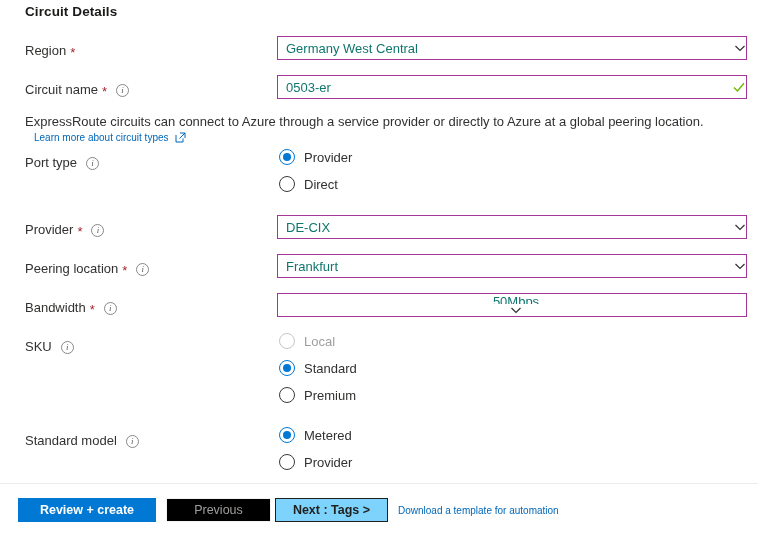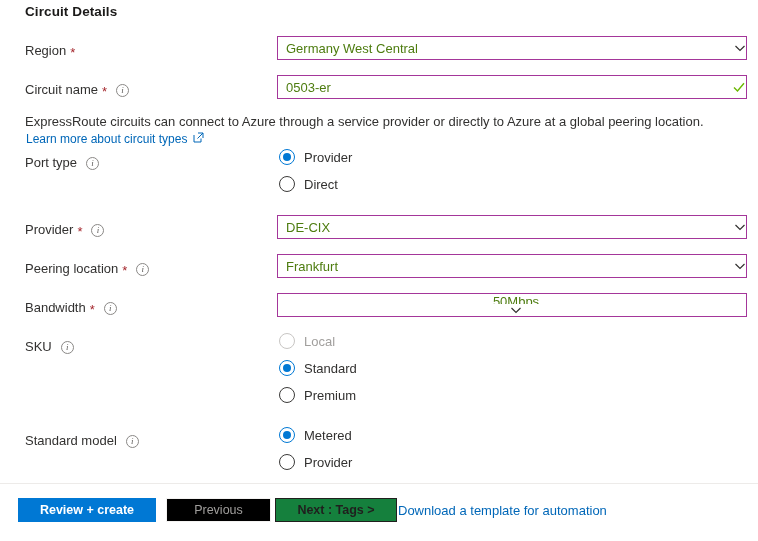--- a/index.html
+++ b/index.html
@@ -80,21 +80,21 @@
     left: 277px;
     width: 470px;
     height: 24px;
     border: 1px solid #a4369a;
     background: #ffffff;
     box-sizing: border-box;
     display: flex;
     align-items: center;
     padding: 0 0 0 8px;
     font-size: 13px;
-    color: #4d7c0f;
+    color: #0f766e;
   }
   .field .value {
     flex: 1 1 auto;
     white-space: nowrap;
     overflow: hidden;
   }
   .chev {
     width: 12px;
     height: 12px;
     flex: none;
@@ -111,23 +111,23 @@
   .desc {
     position: absolute;
     left: 25px;
     top: 114px;
     font-size: 13px;
     color: #323130;
     white-space: nowrap;
   }
   .learn-link {
     position: absolute;
-    left: 26px;
+    left: 34px;
     top: 132px;
-    font-size: 12px;
+    font-size: 10px;
     color: #0067b8;
     text-decoration: none;
     display: flex;
     white-space: nowrap;
     cursor: pointer;
   }
   .ext-icon {
     width: 11px;
     height: 11px;
     margin-left: 6px;
@@ -227,33 +227,33 @@
     width: 105px;
     background: #000000;
     color: #a19f9d;
     border: 1px solid #f3f2f1;
     cursor: default;
     font-weight: normal;
   }
   .btn-default {
     left: 275px;
     top: 14px;
-    width: 122px;
-    background: #15803d;
+    width: 113px;
+    background: #7dd3fc;
     color: #201f1e;
     border: 1px solid #201f1e;
   }
   .footer-link {
     position: absolute;
     left: 398px;
     top: 14px;
     height: 24px;
     display: flex;
     align-items: center;
-    font-size: 13px;
+    font-size: 10px;
     color: #0067b8;
     text-decoration: none;
     white-space: nowrap;
     cursor: pointer;
   }
 </style>
 </head>
 <body>
 
 <div class="form-area">

